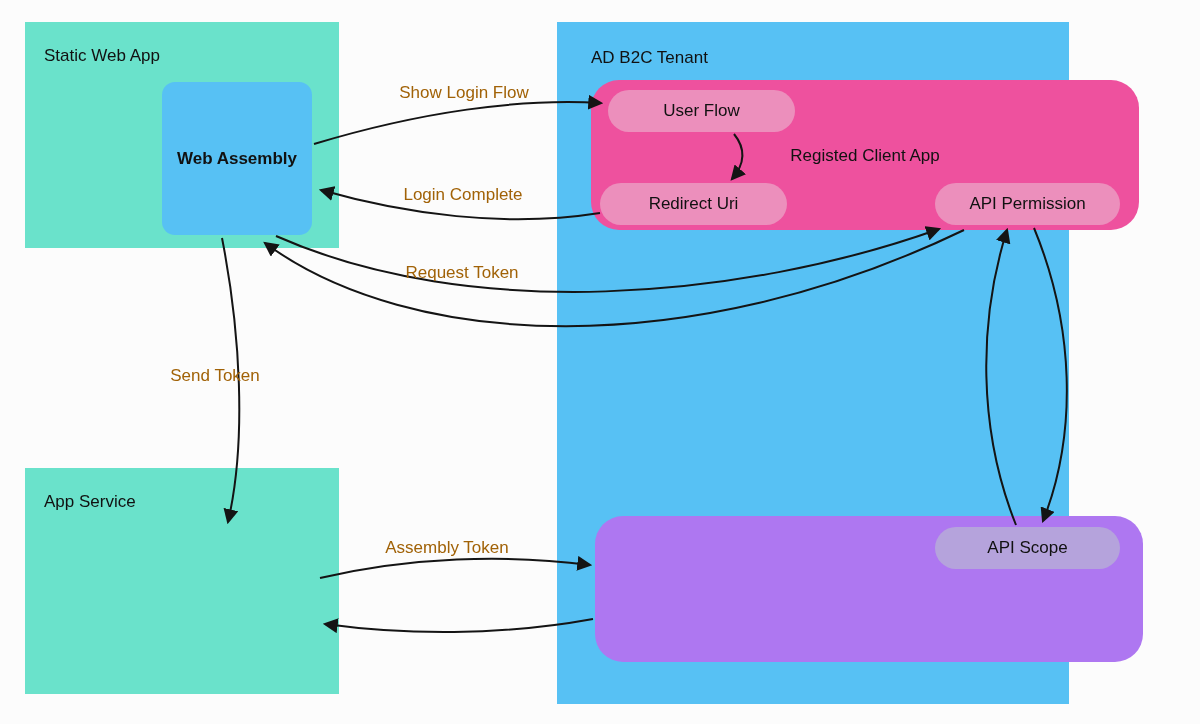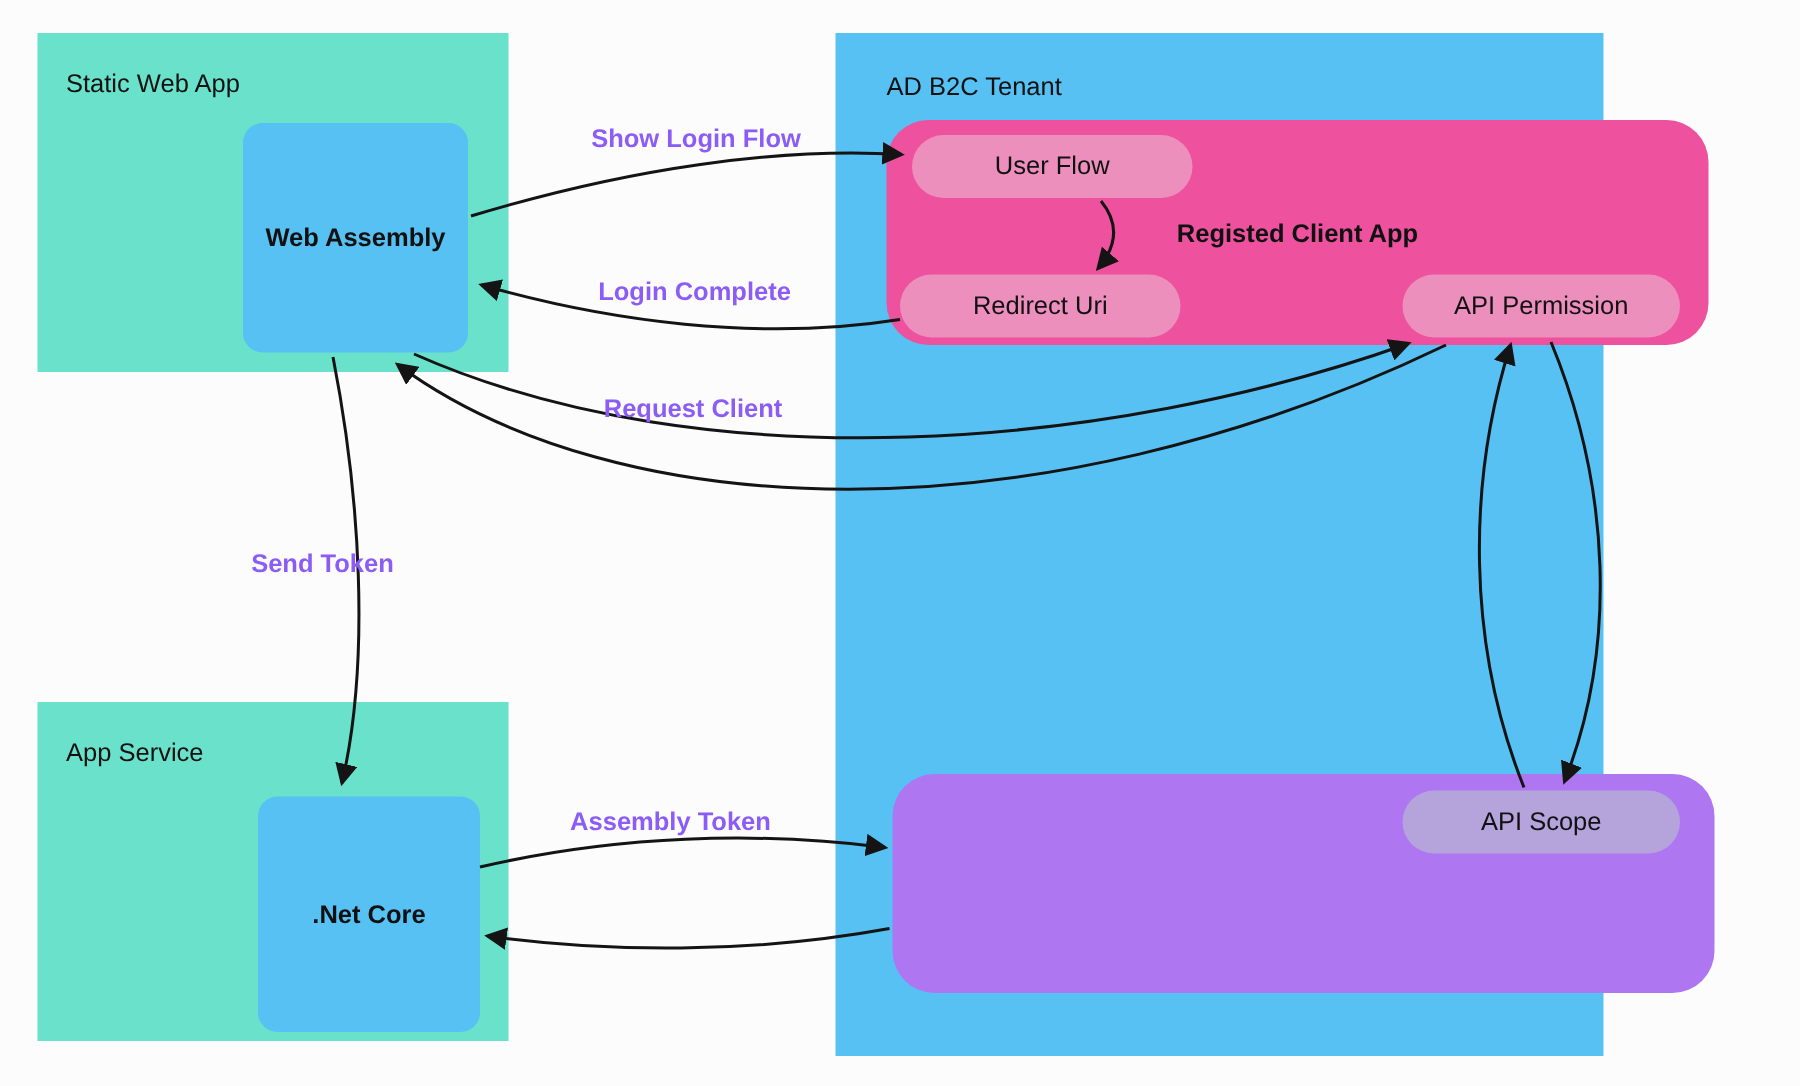--- a/index.html
+++ b/index.html
@@ -16,58 +16,55 @@
   .g-static{left:25px;top:22px;width:314px;height:226px;background:var(--group-green)}
   .g-appservice{left:25px;top:468px;width:314px;height:226px;background:var(--group-green)}
   .g-tenant{left:557px;top:22px;width:512px;height:682px;background:var(--tenant-blue)}
   .node{position:absolute;display:flex;align-items:center;justify-content:center;
         font-weight:700;font-size:17px;border-radius:13px}
   .n-webassembly{left:162px;top:82px;width:150px;height:153px;background:var(--node-blue)}
   .n-netcore{left:172px;top:531px;width:148px;height:157px;background:var(--node-blue)}
   .sub{position:absolute;border-radius:28px}
   .s-client{left:591px;top:80px;width:548px;height:150px;background:var(--client-pink)}
   .s-server{left:595px;top:516px;width:548px;height:146px;background:var(--server-purple)}
-  .sub-title{position:absolute;width:100%;text-align:center;font-weight:700;font-size:17px}
+  .sub-title{position:absolute;width:100%;text-align:center;font-weight:400;font-size:17px}
   .s-client .sub-title{top:66px}
   .s-server .sub-title{top:65px}
   .pill{position:absolute;display:flex;align-items:center;justify-content:center;
         font-weight:400;font-size:17px;border-radius:21px;height:42px}
   .p-pink{background:var(--pill-pink)}
   .p-purple{background:var(--pill-purple)}
   .p-userflow{left:17px;top:10px;width:187px}
   .p-redirect{left:9px;top:103px;width:187px}
   .p-permission{left:344px;top:103px;width:185px}
   .p-scope{left:340px;top:11px;width:185px}
   svg.arrows{position:absolute;left:0;top:0;width:1200px;height:724px;pointer-events:none}
   svg.arrows path.a{fill:none;stroke:var(--arrow);stroke-width:2px}
-  .alabel{position:absolute;transform:translate(-50%,-50%);font-size:17px;font-weight:700;
-          white-space:nowrap;color:#8b5cf6}
+  .alabel{position:absolute;transform:translate(-50%,-50%);font-size:17px;font-weight:400;
+          white-space:nowrap;color:#a16207}
   .l-show{left:464px;top:93px}
   .l-complete{left:463px;top:195px}
   .l-request{left:462px;top:273px}
   .l-send{left:215px;top:376px}
   .l-validate{left:447px;top:548px}
 </style>
 </head>
 <body>
 
 <div class="canvas">
 
   <div class="group g-static">
     <div class="group-title" style="left:19px;top:24px">Static Web App</div>
   </div>
   <div class="node n-webassembly">
     <span>Web Assembly</span>
   </div>
 
   <div class="group g-appservice">
     <div class="group-title" style="left:19px;top:24px">App Service</div>
-  </div>
-  <div class="node n-netcore">
-    <span>.Net Core</span>
   </div>
 
   <div class="group g-tenant">
     <div class="group-title" style="left:34px;top:26px">AD B2C Tenant</div>
   </div>
 
   <div class="sub s-client">
     <div class="sub-title">Registed Client App</div>
     <div class="pill p-pink p-userflow">
       <span>User Flow</span>
@@ -99,17 +96,17 @@
     <path class="a" d="M 222 238 C 240 330, 247 440, 228 522" marker-end="url(#ah)"></path>
     <path class="a" d="M 320 578 C 410 557, 505 554, 590 565" marker-end="url(#ah)"></path>
     <path class="a" d="M 593 619 C 500 636, 405 635, 325 624" marker-end="url(#ah)"></path>
     <path class="a" d="M 734 134 C 747 150, 744 165, 732 179" marker-end="url(#ah)"></path>
     <path class="a" d="M 1016 525 C 978 430, 978 322, 1007 230" marker-end="url(#ah)"></path>
     <path class="a" d="M 1034 228 C 1074 325, 1078 432, 1043 521" marker-end="url(#ah)"></path>
   </svg>
 
   <div class="alabel l-show">Show Login Flow</div>
   <div class="alabel l-complete">Login Complete</div>
-  <div class="alabel l-request">Request Client</div>
+  <div class="alabel l-request">Request Token</div>
   <div class="alabel l-send">Send Token</div>
   <div class="alabel l-validate">Assembly Token</div>
 
 </div>
 
 </body></html>

